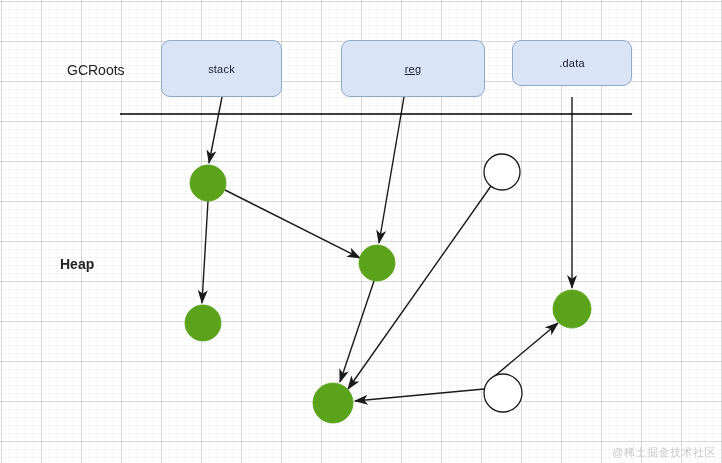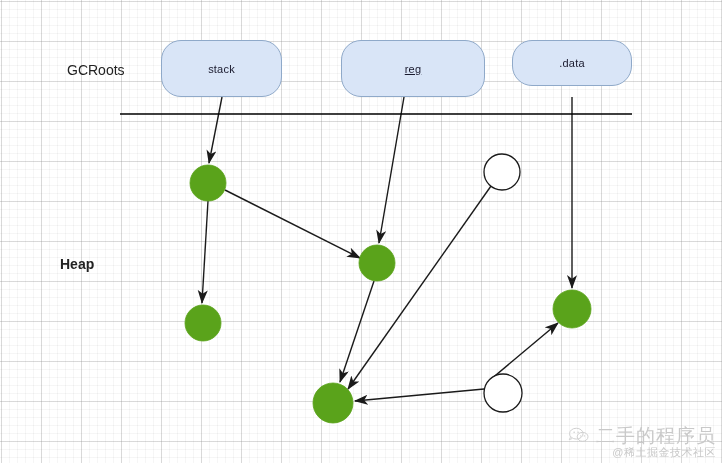--- a/index.html
+++ b/index.html
@@ -20,21 +20,21 @@
       linear-gradient(to bottom, rgba(180,180,180,0.12) 1px, transparent 1px);
     background-size:40px 40px, 40px 40px, 8px 8px, 8px 8px;
     background-position:1px 1px, 1px 1px, 1px 1px, 1px 1px;
   }
   #graph{position:absolute;left:0;top:0;width:722px;height:463px;}
   .root-box{
     position:absolute;
     box-sizing:border-box;
     background:#d9e5f7;
     border:1px solid #8fa9c9;
-    border-radius:20px;
+    border-radius:9px;
     display:flex;align-items:center;justify-content:center;
     font-size:11px;color:#1a1a2e;
     letter-spacing:0.2px;
   }
   .area-label{
     position:absolute;
     font-size:14px;color:#222;
     white-space:nowrap;
   }
   .watermark{
@@ -96,30 +96,16 @@
       <div class="root-box" style="left: 512px; top: 40px; width: 120px; height: 46px; background: rgb(217, 229, 247); border-color: rgb(143, 169, 201);">
         <span>.data</span>
       </div>
     </div>
 
   <div class="area-label" style="left:67px;top:62px;">GCRoots</div>
 
   <div class="area-label" style="left:60px;top:256px;font-weight:bold;">Heap</div>
 
   <div class="watermark">
-    <div class="wm-top">
-      <span class="wm-logo">
-        <svg viewBox="0 0 24 20" width="22" height="18">
-          <ellipse cx="9" cy="8.5" rx="7.5" ry="6" fill="none" stroke="#cfcfcf" stroke-width="1.1"></ellipse>
-          <circle cx="6.6" cy="7" r="0.9" fill="#cfcfcf"></circle>
-          <circle cx="11" cy="7" r="0.9" fill="#cfcfcf"></circle>
-          <path d="M2.6 12.6 L1.2 15.2 L4.2 14" fill="none" stroke="#cfcfcf" stroke-width="1.1"></path>
-          <ellipse cx="16" cy="12" rx="6" ry="5" fill="none" stroke="#cfcfcf" stroke-width="1.1"></ellipse>
-          <circle cx="14" cy="11" r="0.8" fill="#cfcfcf"></circle>
-          <circle cx="18" cy="11" r="0.8" fill="#cfcfcf"></circle>
-        </svg>
-      </span>
-      <span>二手的程序员</span>
-    </div>
     <div class="wm-bot">@稀土掘金技术社区</div>
   </div>
 
 </div>
 
 </body></html>

